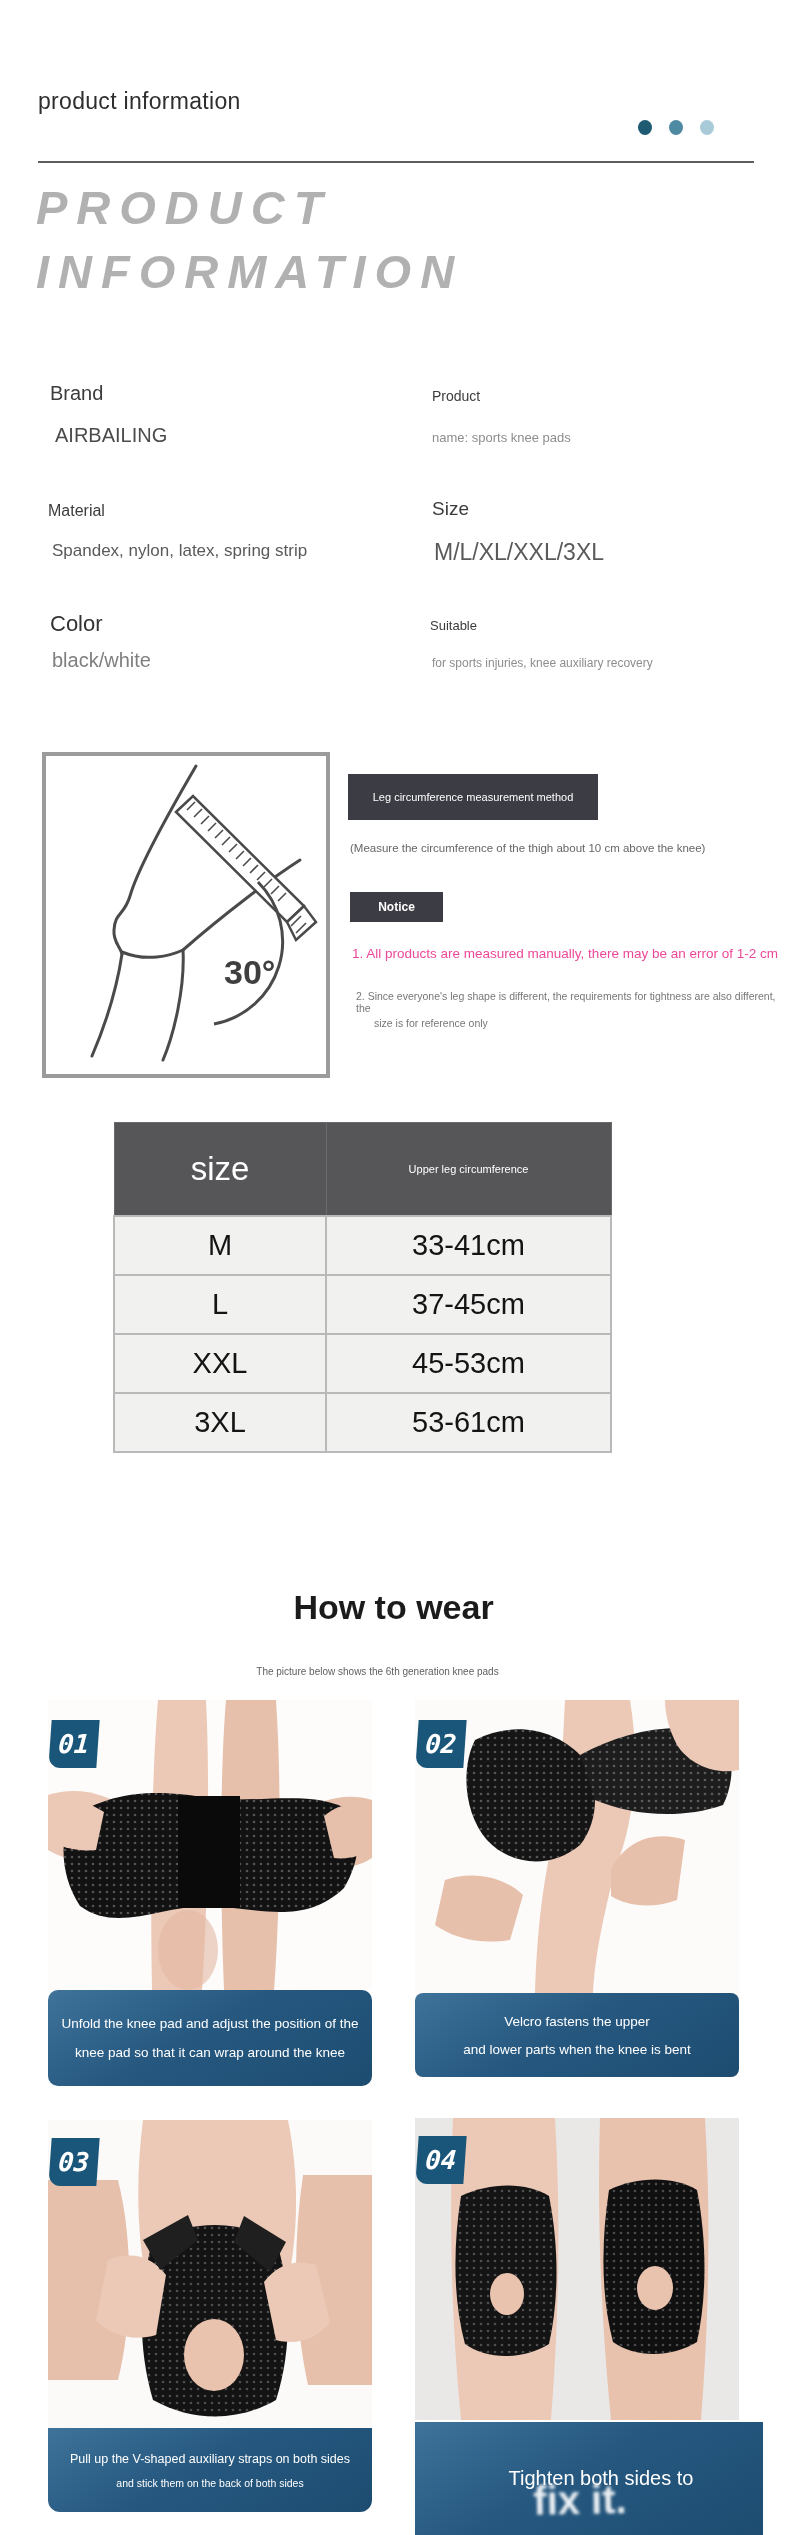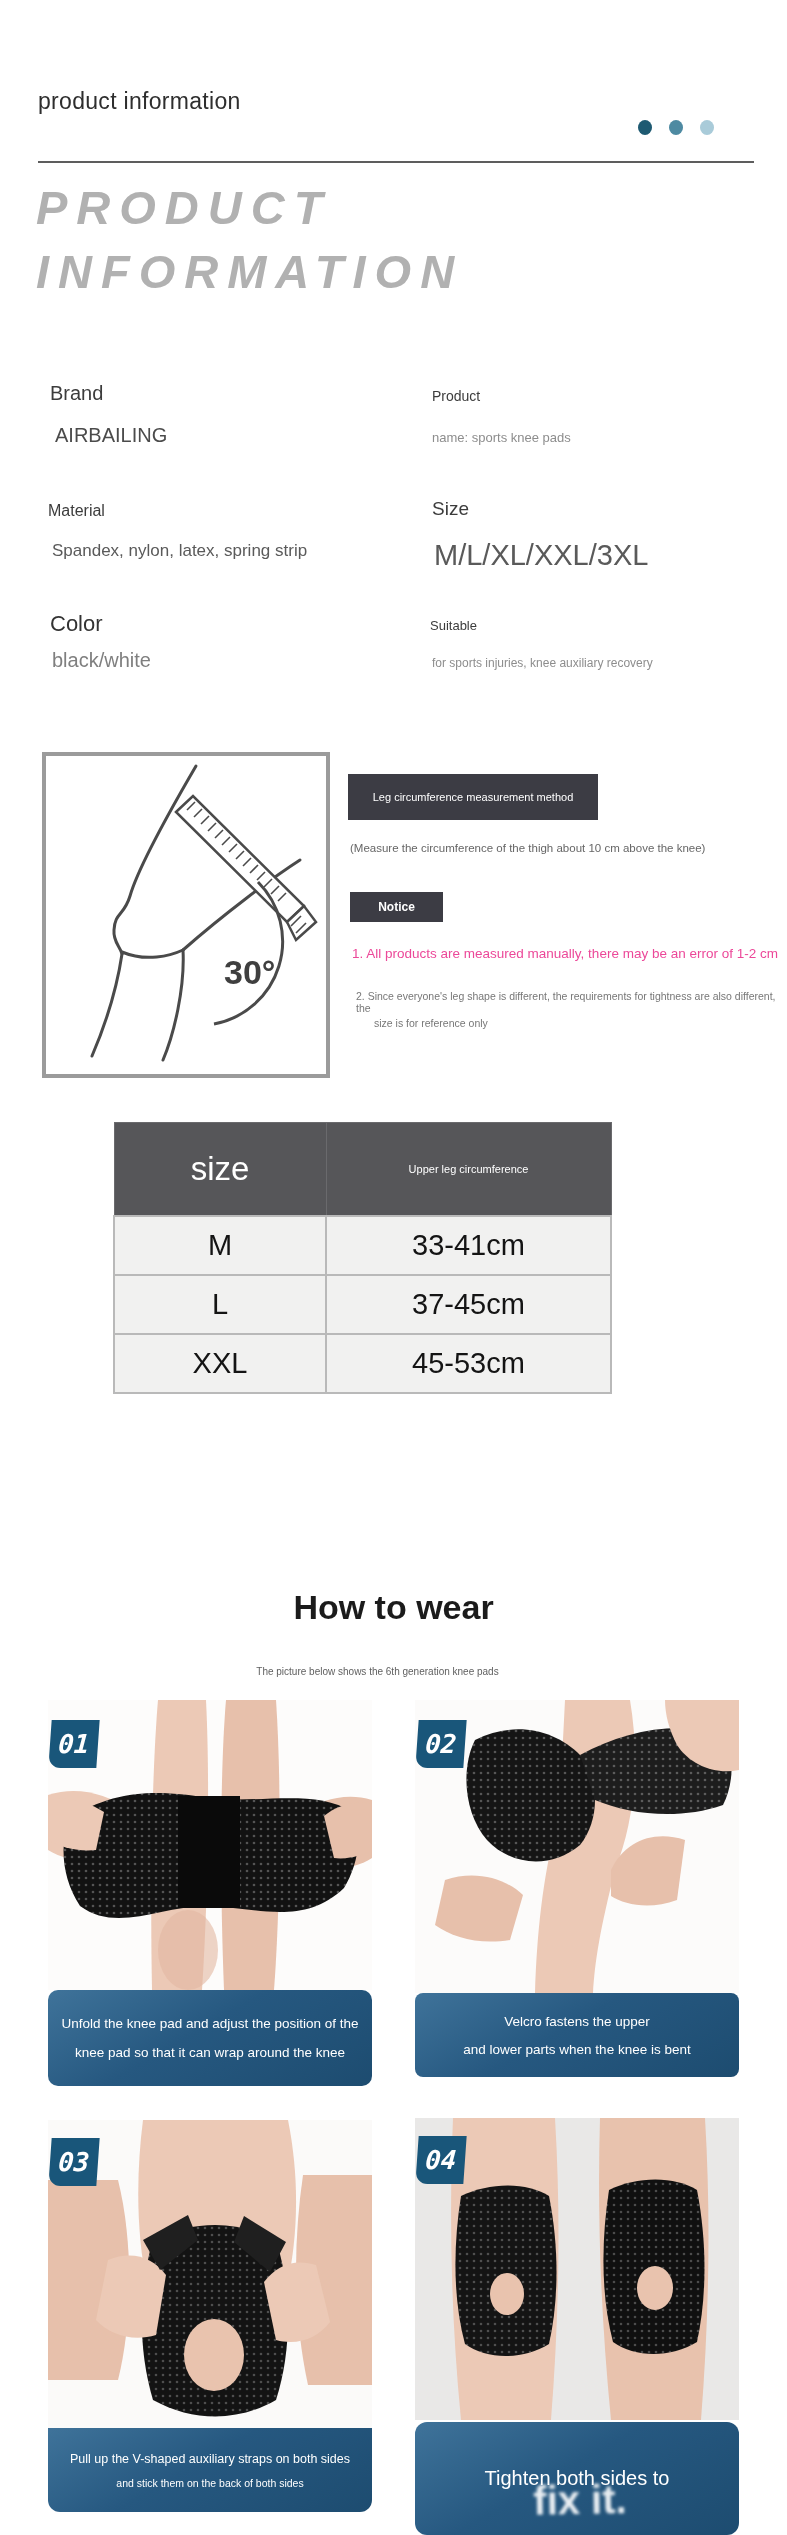--- a/index.html
+++ b/index.html
@@ -19,21 +19,21 @@
 
   
   .sp{white-space:nowrap;}
   .l-lab1{left:50px;top:382px;font-size:20px;font-weight:500;color:#3c3c3c;}
   .l-val1{left:55px;top:424px;font-size:20px;color:#4b4b4b;}
   .r-lab1{left:432px;top:388px;font-size:14px;font-weight:500;color:#3c3c3c;}
   .r-val1{left:432px;top:430px;font-size:13px;color:#8d8d8d;}
   .l-lab2{left:48px;top:502px;font-size:16px;font-weight:500;color:#3c3c3c;}
   .l-val2{left:52px;top:541px;font-size:17px;color:#5a5a5a;}
   .r-lab2{left:432px;top:498px;font-size:19px;font-weight:500;color:#3c3c3c;}
-  .r-val2{left:434px;top:539px;font-size:29px;color:#5a5a5a;}
+  .r-val2{left:434px;top:539px;font-size:23px;color:#5a5a5a;}
   .l-lab3{left:50px;top:611px;font-size:22px;font-weight:500;color:#333;}
   .l-val3{left:52px;top:649px;font-size:20px;color:#7f7f7f;}
   .r-lab3{left:430px;top:618px;font-size:13px;font-weight:500;color:#3c3c3c;}
   .r-val3{left:432px;top:656px;font-size:12px;color:#8d8d8d;}
 
   
   .diagram-box{left:42px;top:752px;width:280px;height:318px;border:4px solid #9b9b9b;background:#fff;}
   .method-btn{left:348px;top:774px;width:250px;height:46px;background:#3c3c44;color:#fff;
               font-size:11px;display:flex;align-items:center;justify-content:center;}
   .method-note{left:350px;top:842px;width:430px;font-size:11.5px;color:#666;}
@@ -68,21 +68,21 @@
   .b3{left:50px;top:2138px;} .b4{left:417px;top:2136px;}
   .cap{background:linear-gradient(150deg,#3f739a 0%,#265880 45%,#1d4c70 100%);
        color:#fff;display:flex;flex-direction:column;align-items:center;justify-content:center;
        text-align:center;}
   .cap1{left:48px;top:1990px;width:324px;height:96px;border-radius:10px;gap:14px;}
   .cap1 .ln{font-size:13.5px;}
   .cap2{left:415px;top:1993px;width:324px;height:84px;border-radius:8px;gap:13px;}
   .cap2 .ln{font-size:13.5px;}
   .cap3{left:48px;top:2428px;width:324px;height:84px;border-radius:0 0 12px 12px;gap:11px;}
   .cap3 .ln1{font-size:12.5px;} .cap3 .ln2{font-size:10.5px;}
-  .cap4{left:415px;top:2422px;width:324px;height:113px;border-radius:12px;gap:10px;}
+  .cap4{left:415px;top:2422px;width:324px;height:113px;border-radius:0;gap:10px;padding-left:24px;}
   .cap4 .ln1{font-size:20px;font-weight:500;}
   .wmark{left:430px;top:2478px;width:300px;text-align:center;font-size:40px;font-weight:bold;
          color:rgba(255,255,255,.9);filter:blur(1.5px);transform:rotate(-1deg);}
 </style>
 </head>
 <body>
 
 <div class="abs page-title">product information</div>
 <div class="abs dots">
   <div class="dot" style="background:#1e5a72"></div>
@@ -163,20 +163,24 @@
     <td>33-41cm</td>
   </tr>
   <tr>
     <td>L</td>
     <td>37-45cm</td>
   </tr>
   <tr>
     <td>XXL</td>
     <td>45-53cm</td>
   </tr>
+  <tr>
+    <td>3XL</td>
+    <td>53-61cm</td>
+  </tr>
 </tbody>
   </table>
 
 <div class="abs htw-title">How to wear</div>
 <div class="abs htw-sub">The picture below shows the 6th generation knee pads</div>
 
 <div class="abs photo p1">
   <svg width="324" height="290" viewBox="0 0 324 290">
     <defs>
         <pattern id="m1" width="7" height="7" patternUnits="userSpaceOnUse">

